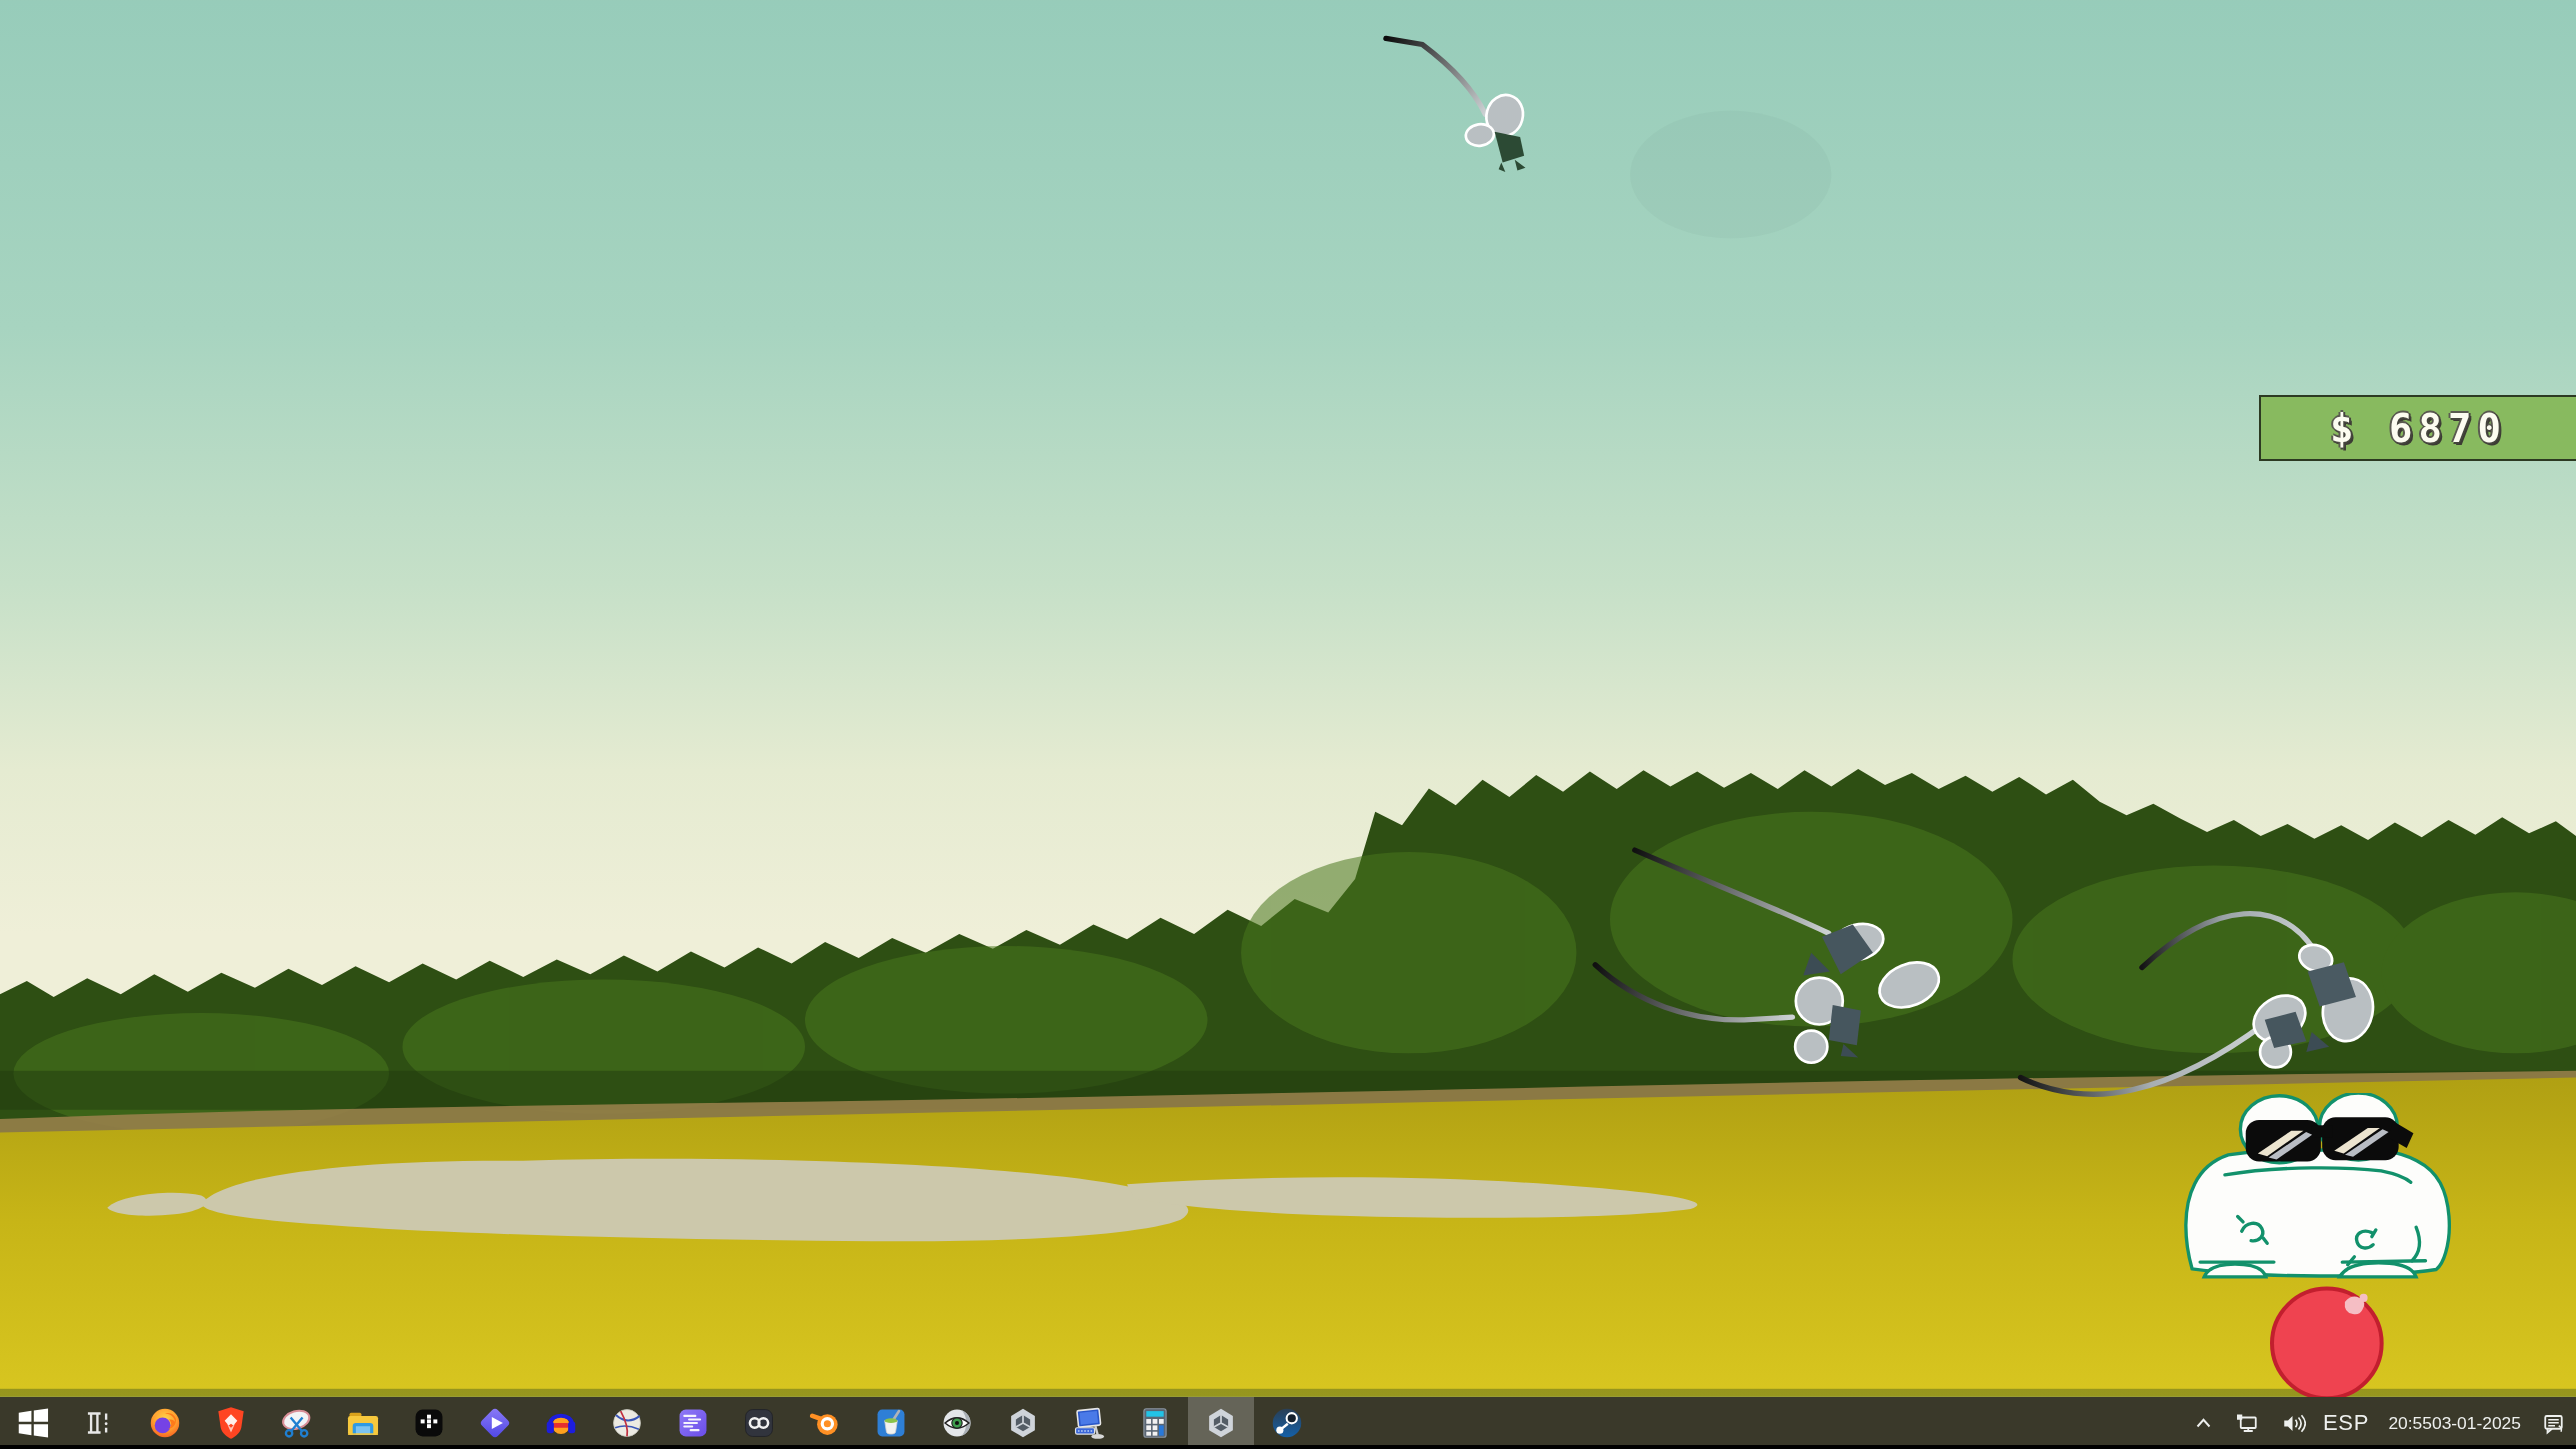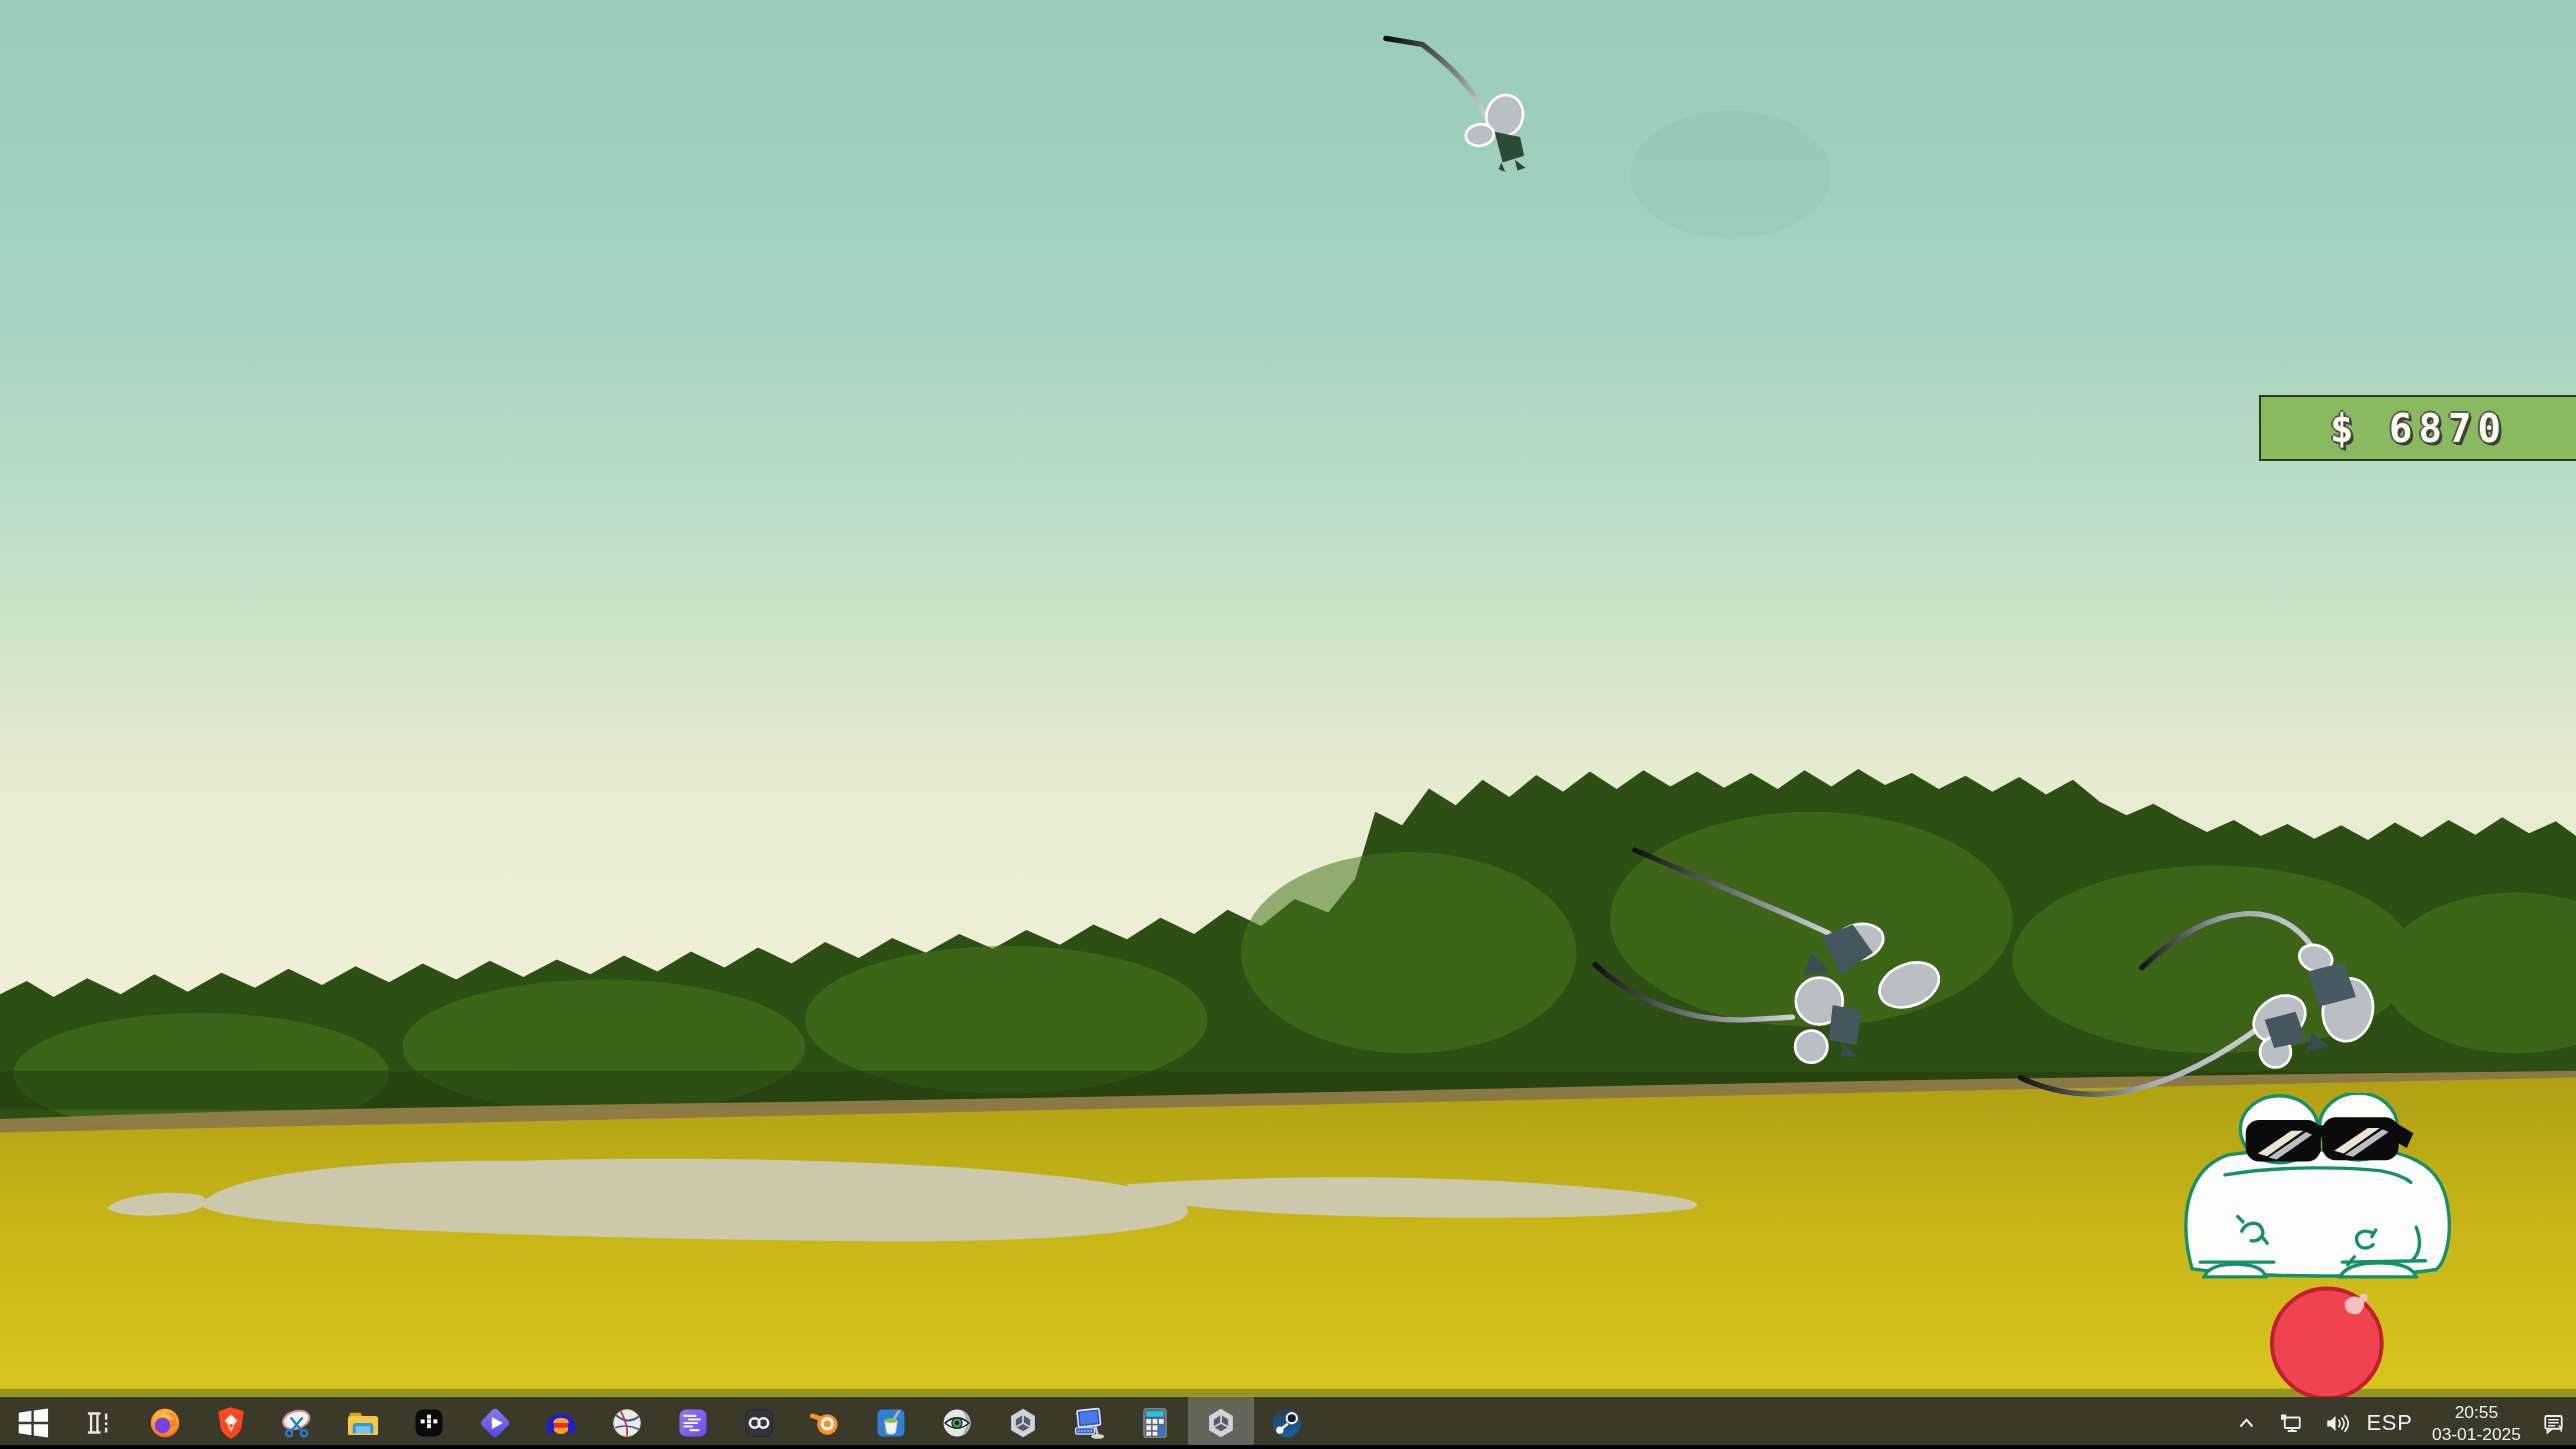--- a/index.html
+++ b/index.html
@@ -28,21 +28,21 @@
   .slot svg{width:38px;height:38px;}
   .slot .ul{display:none;position:absolute;bottom:0;left:9.4px;width:47px;height:4px;background:#ecd897;}
   .slot.running .ul{display:block;}
   .slot.active{background:rgba(255,255,255,0.22);}
   .slot.active .ul{left:2.7px;width:60px;}
 
   .tray{position:absolute;right:0;top:0;height:52px;display:flex;align-items:center;color:#eef0ee;}
   .tray .titem{display:flex;align-items:center;justify-content:center;height:52px;padding:0 8.7px;}
   .tray svg{width:27px;height:27px;}
   .lang{font-size:22px;letter-spacing:0.7px;}
-  .clock{display:flex;flex-direction:column;align-items:center;justify-content:center;
+  .clock{display:flex;align-items:center;justify-content:center;
          font-size:17.4px;line-height:22px;padding:0 10.7px;}
 </style>
 </head>
 <body>
 
 <div class="screen">
 
   <div class="scene">
     <svg width="2576" height="1397" viewBox="0 0 3840 2082">
       <defs>

